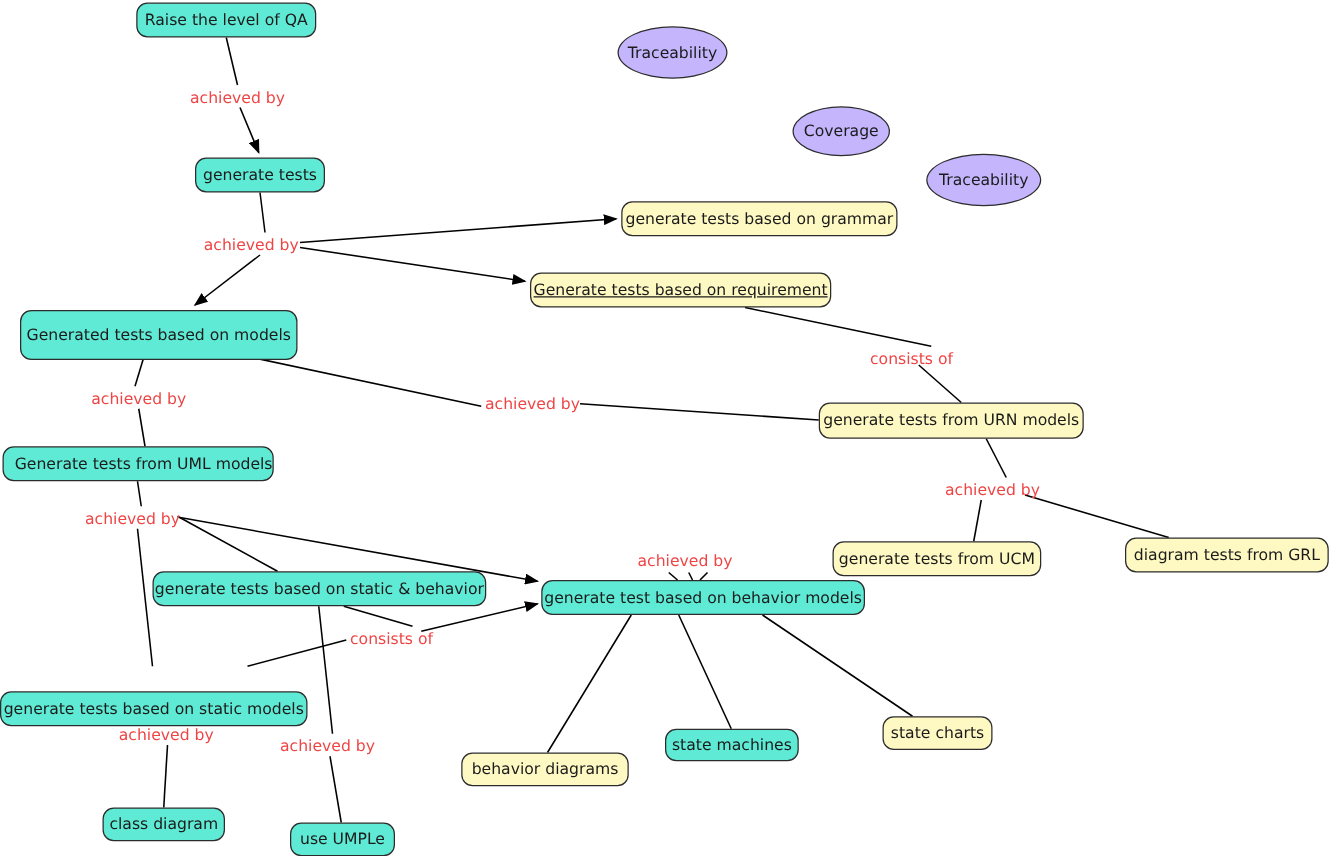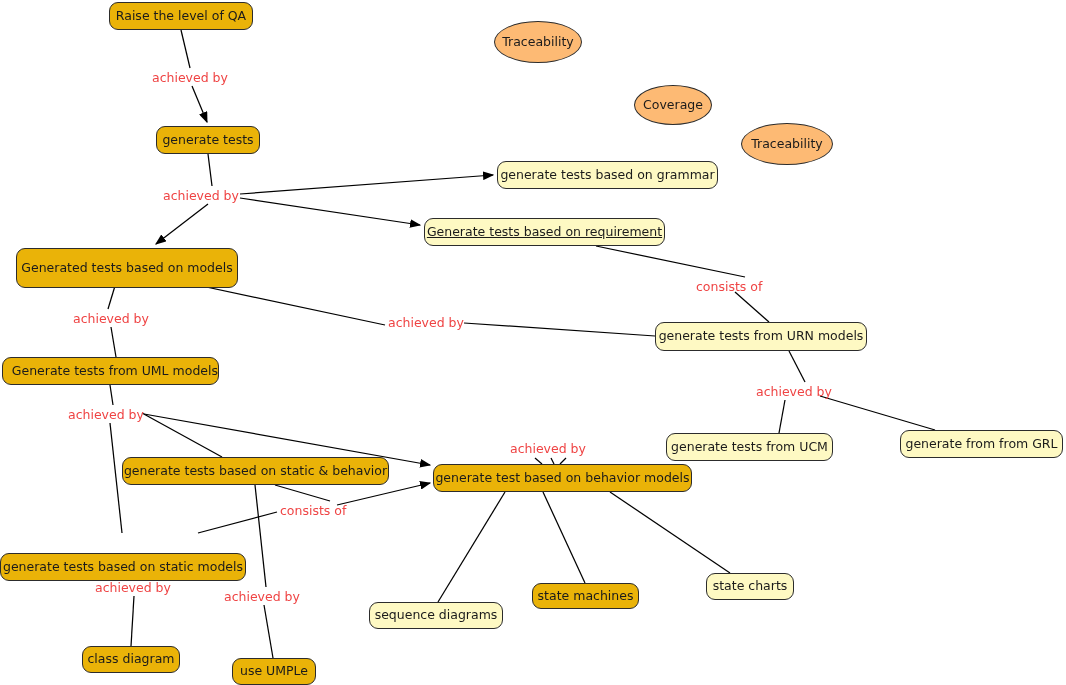--- a/index.html
+++ b/index.html
@@ -34,28 +34,28 @@
     white-space: nowrap;
     font-size: 12.5px;
     color: #1b1b1b;
     line-height: 1;
     border: 1.3px solid #2c2c2c;
   }
   .node.rounded {
     border-radius: 9px;
   }
   .node.light {
-    background: #eab308;
+    background: #5eead4;
   }
   .node.dark {
     background: #fef9c3;
   }
   .node.ellipse {
     border-radius: 50%;
-    background: #fdba74;
+    background: #c4b5fd;
   }
   .edge-label {
     position: absolute;
     font-size: 12.5px;
     color: #ef4444;
     white-space: nowrap;
     line-height: 1;
     background: transparent;
   }
 </style>
@@ -132,39 +132,39 @@
       <div class="node rounded dark" style="left: 655px; top: 322px; width: 212px; height: 29px;">
         <span>generate tests from URN models</span>
       </div>
       <div class="node rounded light" style="left: 2px; top: 357px; width: 217px; height: 28px; justify-content: flex-end;">
         <span>Generate tests from UML models</span>
       </div>
       <div class="node rounded dark" style="left: 666px; top: 433px; width: 167px; height: 28px;">
         <span>generate tests from UCM</span>
       </div>
       <div class="node rounded dark" style="left: 900px; top: 430px; width: 163px; height: 28px;">
-        <span>generate from from GRL</span>
+        <span>diagram tests from GRL</span>
       </div>
       <div class="node rounded light" style="left: 122px; top: 457px; width: 267px; height: 28px;">
         <span>generate tests based on static &amp; behavior</span>
       </div>
       <div class="node rounded light" style="left: 433px; top: 464px; width: 259px; height: 28px;">
         <span>generate test based on behavior models</span>
       </div>
       <div class="node rounded light" style="left: 0px; top: 533px; width: 246px; height: 28px; margin-top: 20px;">
         <span>generate tests based on static models</span>
       </div>
       <div class="node rounded dark" style="left: 706px; top: 573px; width: 88px; height: 27px;">
         <span>state charts</span>
       </div>
       <div class="node rounded light" style="left: 532px; top: 583px; width: 107px; height: 26px;">
         <span>state machines</span>
       </div>
       <div class="node rounded dark" style="left: 369px; top: 602px; width: 134px; height: 27px;">
-        <span>sequence diagrams</span>
+        <span>behavior diagrams</span>
       </div>
       <div class="node rounded light" style="left: 82px; top: 646px; width: 98px; height: 27px;">
         <span>class diagram</span>
       </div>
       <div class="node rounded light" style="left: 232px; top: 658px; width: 84px; height: 27px;">
         <span>use UMPLe</span>
       </div>
     </div>
   <div id="labels-group">
       <div class="edge-label" style="left: 152px; top: 72px;">achieved by</div>

